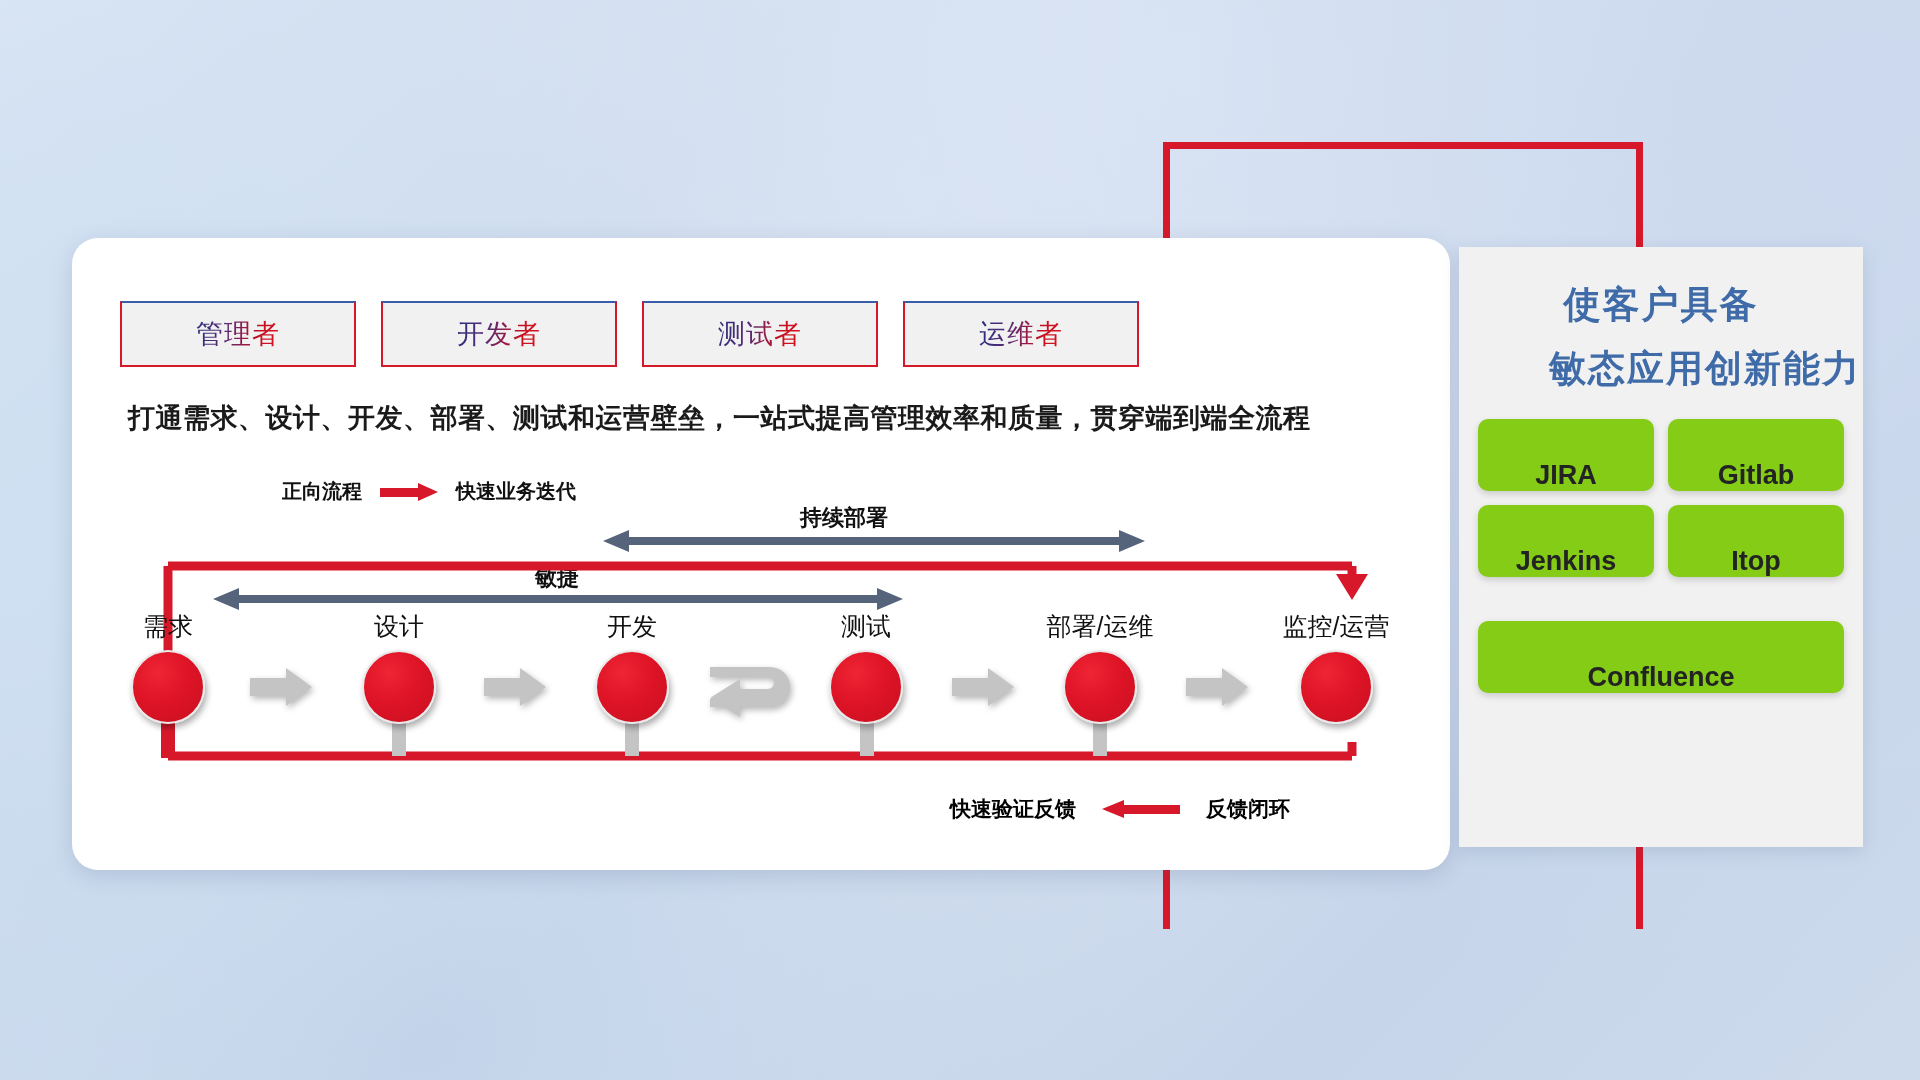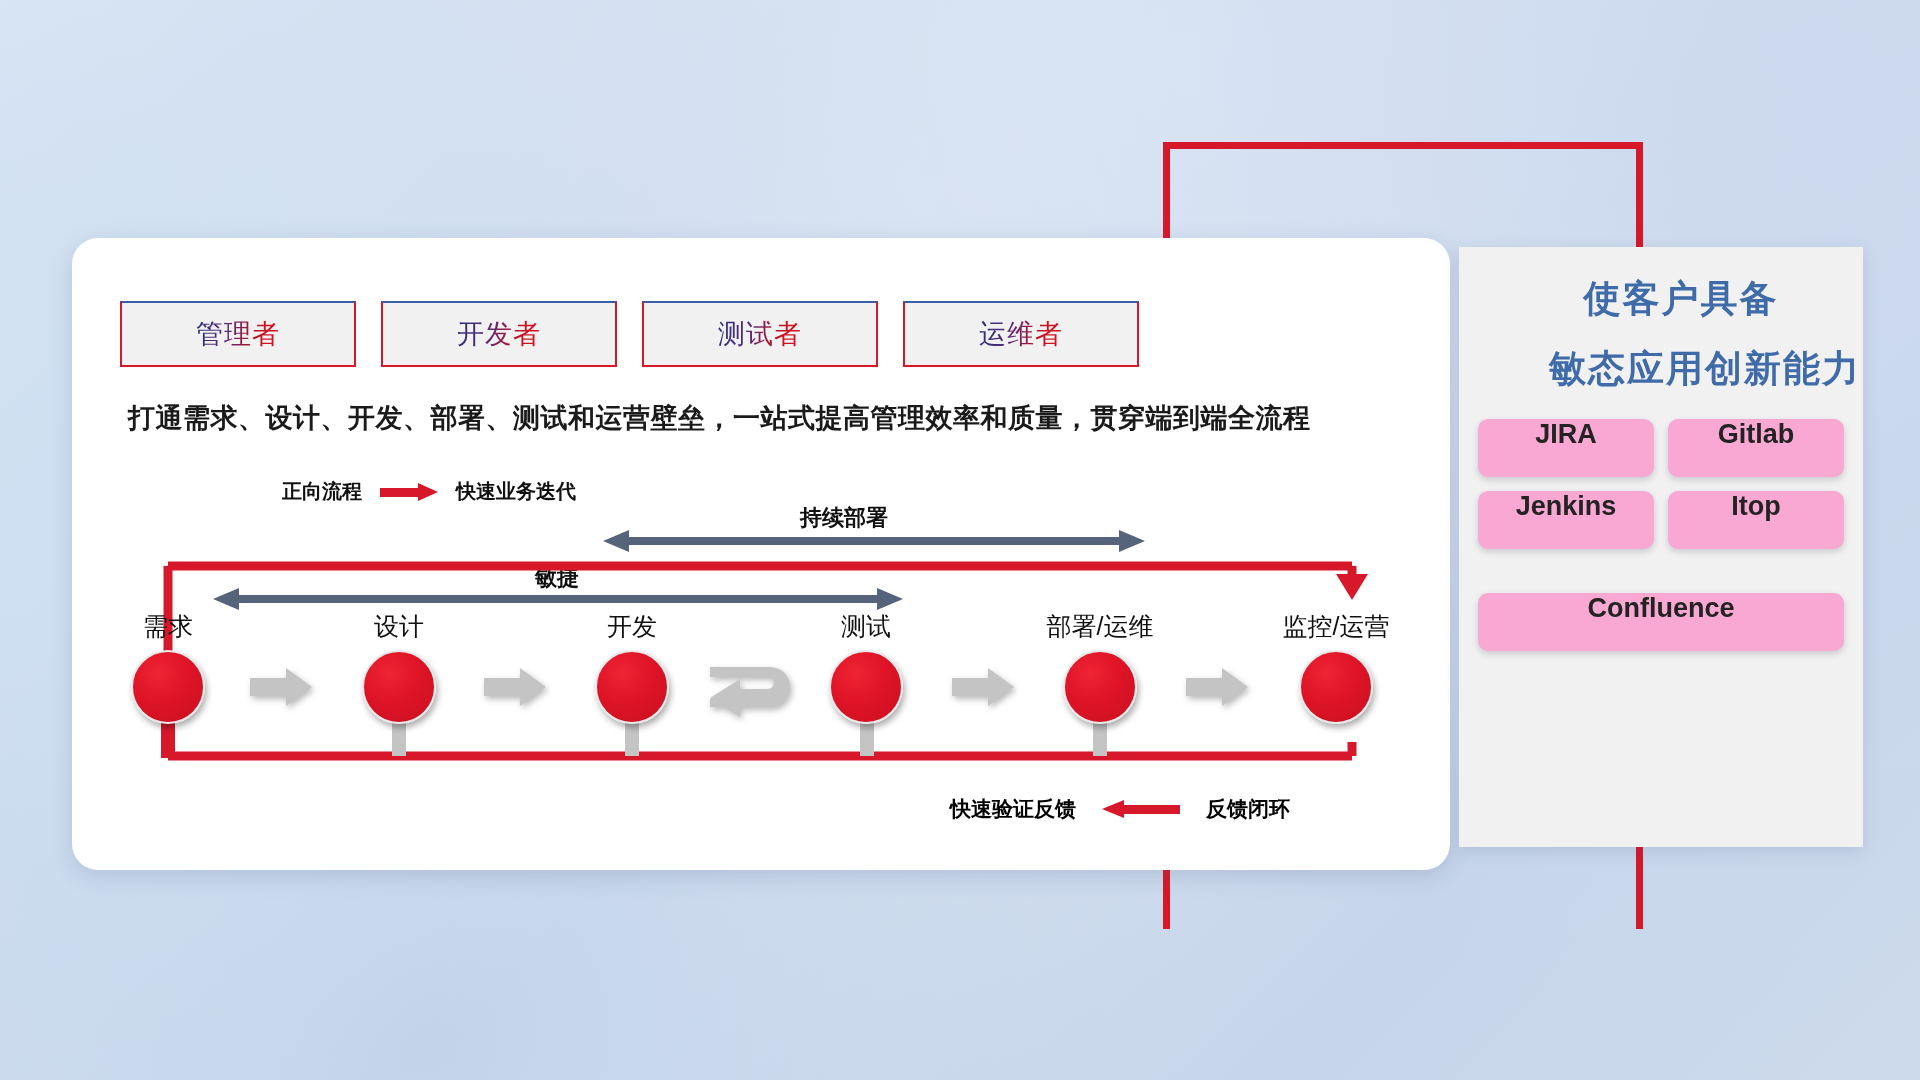--- a/index.html
+++ b/index.html
@@ -103,27 +103,27 @@
 
   
   .rpanel{
     position:absolute;left:1459px;top:247px;width:404px;height:600px;
     background:#f1f1f1;box-shadow:0 4px 16px rgba(60,80,120,.16);
   }
   .rtitle{
     position:absolute;width:100%;text-align:center;
     color:#3f6ba8;font-size:37px;font-weight:bold;letter-spacing:2px;
   }
-  .rtitle.l1{top:27px;padding-left:20px;}
+  .rtitle.l1{top:33px;}
   .rtitle.l2{top:97px;font-size:37px;padding-left:44px;}
   .tools{position:absolute;left:19px;top:172px;width:366px;
     display:flex;flex-wrap:wrap;gap:14px 14px;}
   .tool{
-    background:#f9a8d4;border-radius:10px;height:58px;
-    display:flex;align-items:flex-start;justify-content:center;
+    background:#84cc16;border-radius:10px;height:72px;
+    display:flex;align-items:flex-end;justify-content:center;
     font-size:27px;font-weight:bold;color:#232323;
     box-shadow:0 3px 7px rgba(0,0,0,.16);
     width:176px;box-sizing:border-box;
   }
   .tool.wide{width:366px;margin-top:30px;}
 </style>
 </head>
 <body>
 
 <div id="stage">

